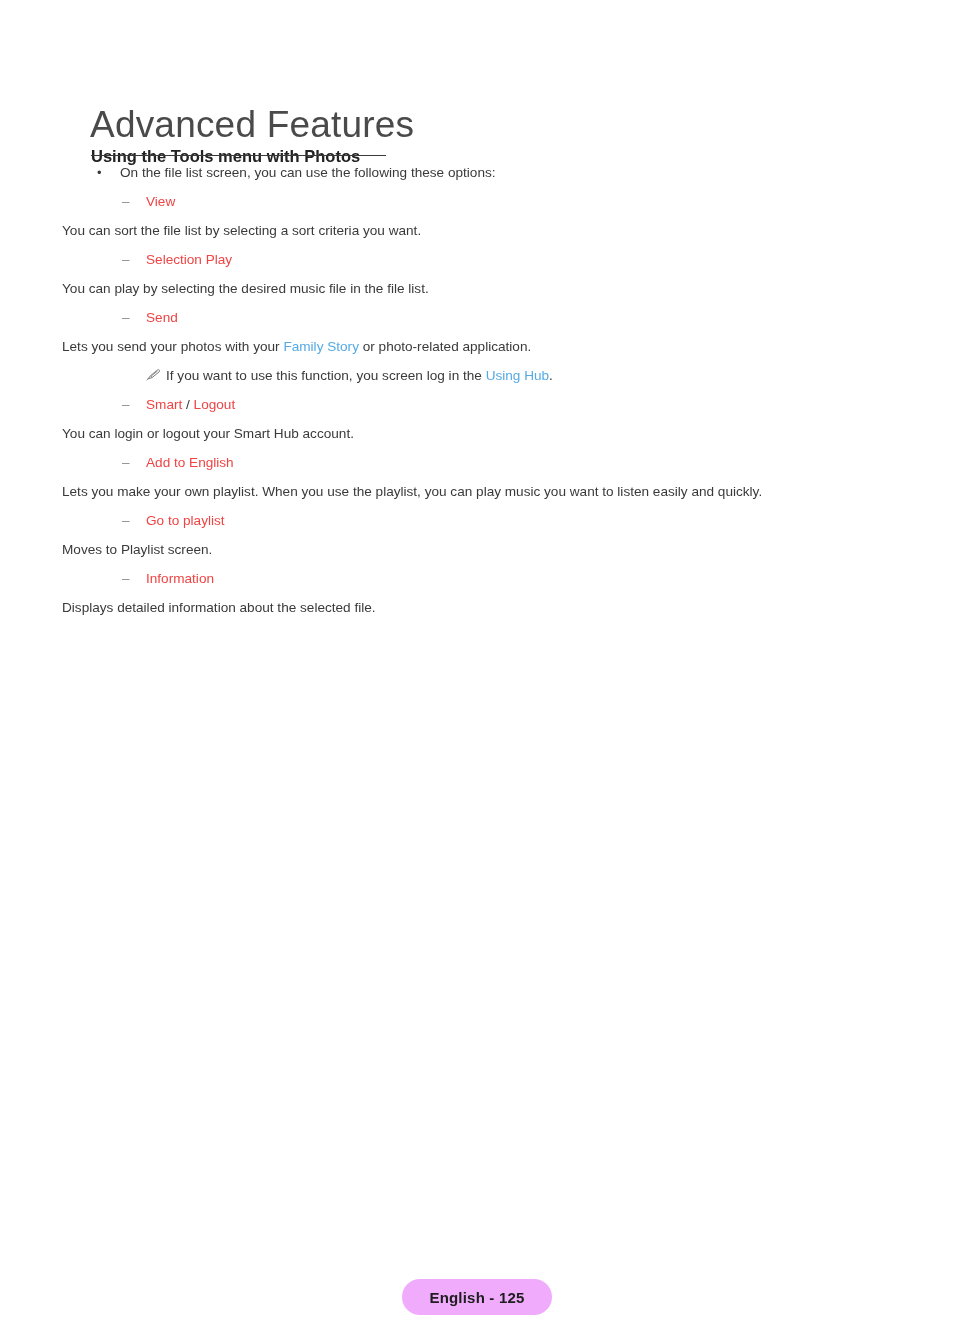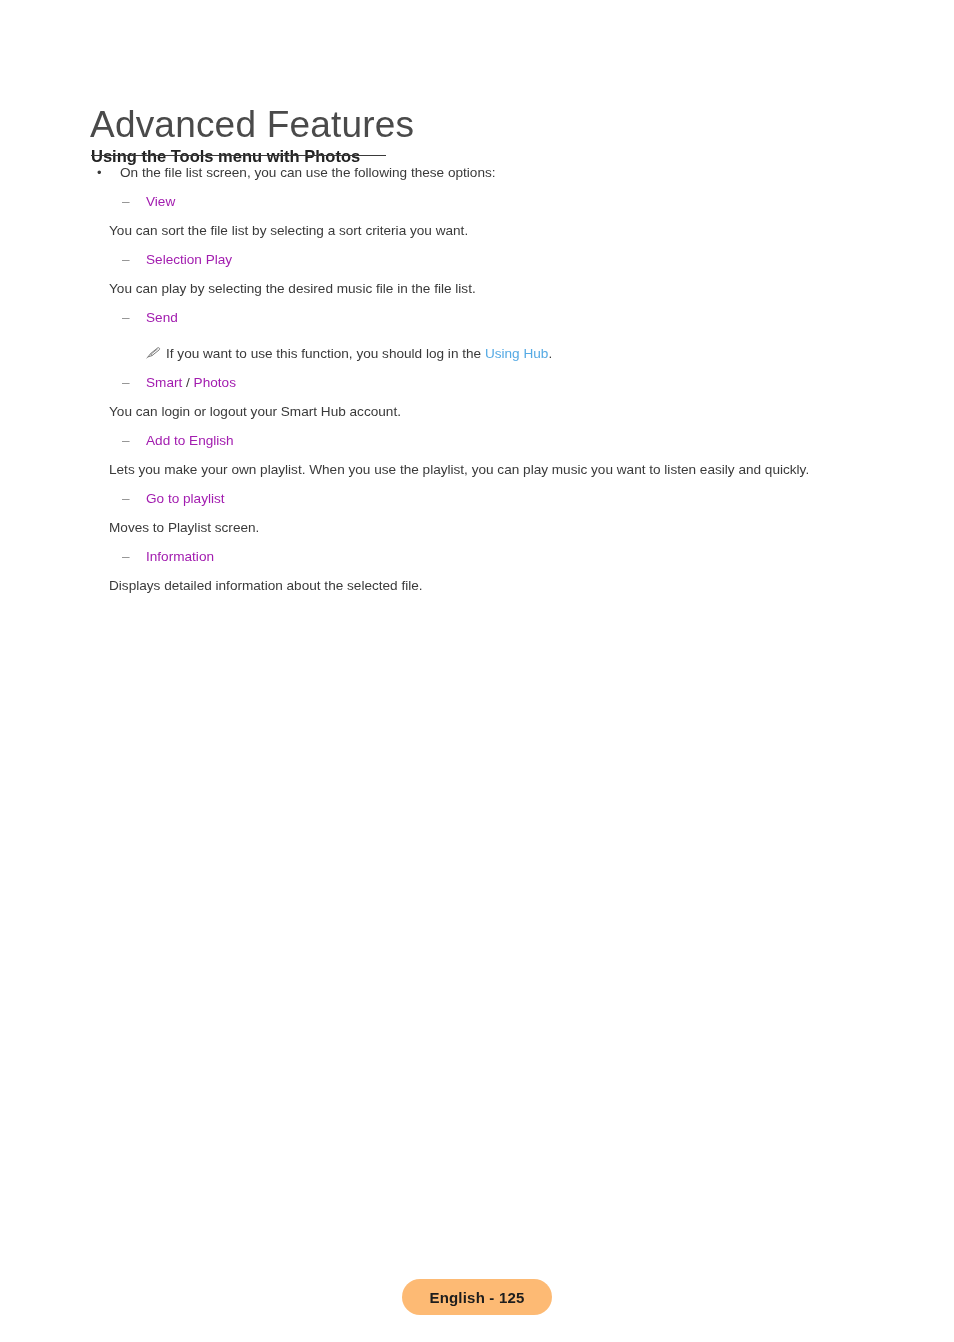--- a/index.html
+++ b/index.html
@@ -91,29 +91,29 @@
   .lvl2 .marker {
     position: absolute;
     left: 122px;
     top: 0;
     font-size: 13.6px;
     line-height: 22px;
     color: #8a8a8a;
   }
 
   .term {
-    color: #a21caf;
+    color: #ef4444;
   }
   .sep {
     color: #3a3a3a;
   }
 
   .desc {
     position: relative;
-    padding-left: 109px;
+    padding-left: 62px;
     padding-right: 104px;
     font-size: 13.6px;
     line-height: 22px;
     color: #3a3a3a;
   }
 
   .note {
     position: relative;
     padding-left: 146px;
     padding-right: 104px;
@@ -137,21 +137,21 @@
   .gap-term { height: 7px; }
   .gap-desc { height: 7px; }
 
   
   .footer-badge {
     position: absolute;
     left: 402px;
     top: 1263px;
     width: 150px;
     height: 36px;
-    background: #fdba74;
+    background: #f0abfc;
     border-radius: 18px;
     display: flex;
     align-items: center;
     justify-content: center;
     font-size: 15px;
     font-weight: bold;
     color: #1d1d1d;
     letter-spacing: 0.2px;
   }
 </style>
@@ -190,36 +190,39 @@
     <div class="gap-desc"></div>
     <div class="desc">You can play by selecting the desired music file in the file list.</div>
 
     <div class="gap-term"></div>
 
     <div class="lvl2">
       <span class="marker">–</span>
       <span class="term">Send</span>
     </div>
     <div class="gap-desc"></div>
+    <div class="desc">
+      <span>Lets you send your photos with your </span><span class="link-inline">Family Story</span><span> or photo-related application.</span>
+    </div>
     <div class="gap-desc"></div>
     <div class="note">
       <span class="note-icon">
         <svg width="15" height="12" viewBox="0 0 15 12" aria-hidden="true">
           <path d="M13.4 1.2 C12.9 0.6 12.1 0.5 11.5 1.0 L4.6 6.6 L2.0 9.9 L6.0 8.6 L13.0 3.0 C13.6 2.5 13.8 1.8 13.4 1.2 Z" fill="none" stroke="#6d6d6d" stroke-width="0.9"></path>
           <path d="M4.6 6.6 L6.0 8.6" stroke="#6d6d6d" stroke-width="0.8"></path>
           <path d="M2.0 9.9 L0.6 11.2" stroke="#6d6d6d" stroke-width="0.8"></path>
           <path d="M5.3 7.0 L11.6 1.9" stroke="#6d6d6d" stroke-width="0.7"></path>
         </svg>
-      </span><span>If you want to use this function, you should log in the </span><span class="link-inline">Using Hub</span><span>.</span>
-    </div>
-
-    <div class="gap-term"></div>
-
-    <div class="lvl2">
-      <span class="marker">–</span><span class="term">Smart</span><span class="sep"> / </span><span class="term">Photos</span>
+      </span><span>If you want to use this function, you screen log in the </span><span class="link-inline">Using Hub</span><span>.</span>
+    </div>
+
+    <div class="gap-term"></div>
+
+    <div class="lvl2">
+      <span class="marker">–</span><span class="term">Smart</span><span class="sep"> / </span><span class="term">Logout</span>
     </div>
     <div class="gap-desc"></div>
     <div class="desc">You can login or logout your Smart Hub account.</div>
 
     <div class="gap-term"></div>
 
     <div class="lvl2">
       <span class="marker">–</span>
       <span class="term">Add to English</span>
     </div>

